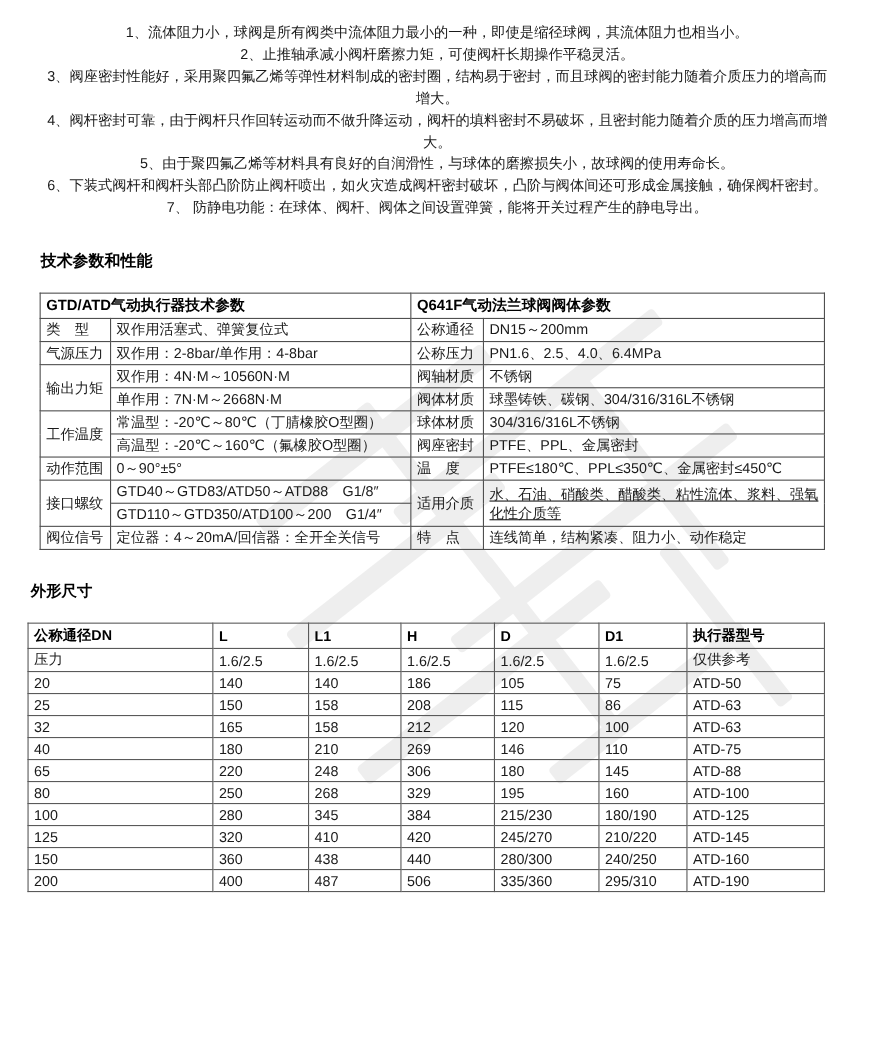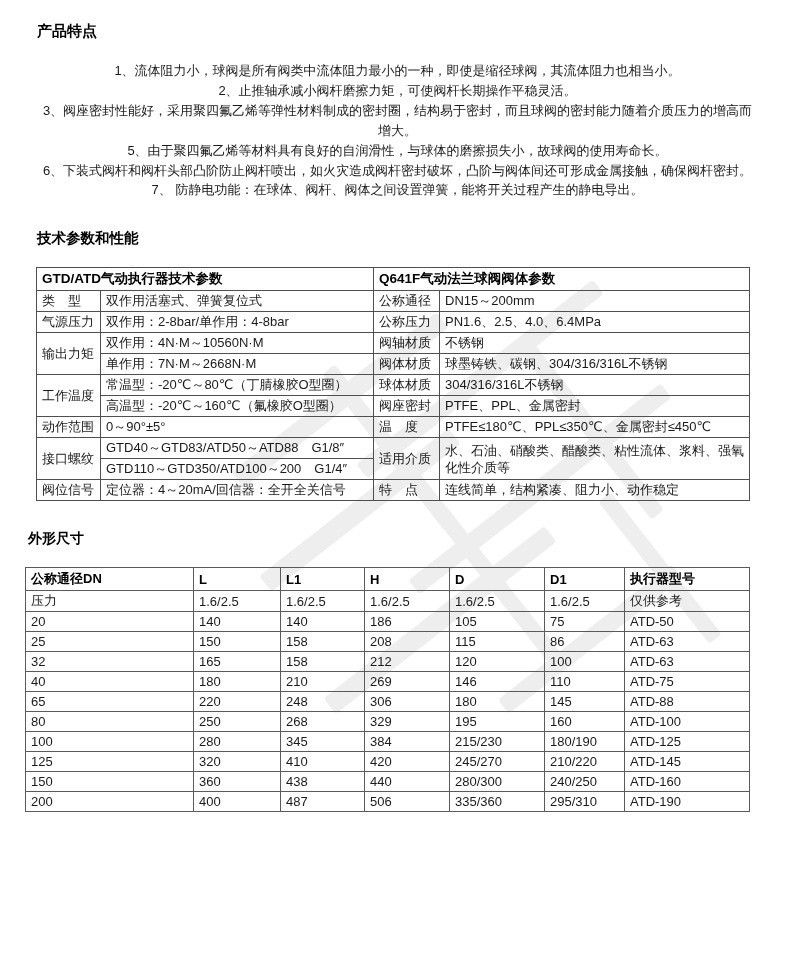--- a/index.html
+++ b/index.html
@@ -28,21 +28,21 @@
   table.tech {
     border-collapse:collapse; table-layout:fixed;
     width:713px; margin:19px 0 0 36px;
   }
   table.tech td {
     border:1px solid #4f4f4f; font-size:13px; color:#1a1a1a;
     padding:1px 5px; height:21px; overflow:hidden; white-space:nowrap;
     text-align:left; vertical-align:middle;
   }
   table.tech td.hdr { font-weight:bold; font-size:13.5px; height:23px; color:#000; }
-  table.tech td.wrap { white-space:normal; line-height:17px; }
+  table.tech td.wrap { white-space:normal; line-height:17px;text-decoration:underline; }
 
   
   table.dims {
     border-collapse:collapse; table-layout:fixed;
     width:724px; margin:19px 0 0 25px;
   }
   table.dims th, table.dims td {
     border:1px solid #5a5a5a; font-size:13px; color:#1a1a1a;
     padding:1px 5px; height:20px; text-align:left; vertical-align:middle;
     overflow:hidden; white-space:nowrap;
@@ -77,26 +77,26 @@
   <span class="wm-stroke s5"></span>
   <span class="wm-stroke s6"></span>
   <span class="wm-stroke s7"></span>
   <span class="wm-stroke s8"></span>
   <span class="wm-stroke s9"></span>
   <span class="wm-stroke s10"></span>
 </div>
 
 <div class="content">
 
-  <div class="section-title title-features">产品特点</div>
 
   <ul class="features-list">
     <li>1、流体阻力小，球阀是所有阀类中流体阻力最小的一种，即使是缩径球阀，其流体阻力也相当小。</li>
     <li>2、止推轴承减小阀杆磨擦力矩，可使阀杆长期操作平稳灵活。</li>
     <li>3、阀座密封性能好，采用聚四氟乙烯等弹性材料制成的密封圈，结构易于密封，而且球阀的密封能力随着介质压力的增高而增大。</li>
+    <li>4、阀杆密封可靠，由于阀杆只作回转运动而不做升降运动，阀杆的填料密封不易破坏，且密封能力随着介质的压力增高而增大。</li>
     <li>5、由于聚四氟乙烯等材料具有良好的自润滑性，与球体的磨擦损失小，故球阀的使用寿命长。</li>
     <li>6、下装式阀杆和阀杆头部凸阶防止阀杆喷出，如火灾造成阀杆密封破坏，凸阶与阀体间还可形成金属接触，确保阀杆密封。</li>
     <li>7、 防静电功能：在球体、阀杆、阀体之间设置弹簧，能将开关过程产生的静电导出。</li>
   </ul>
 
   <div class="section-title title-tech">技术参数和性能</div>
 
   <table class="tech">
     <colgroup>
         <col style="width:64px">

